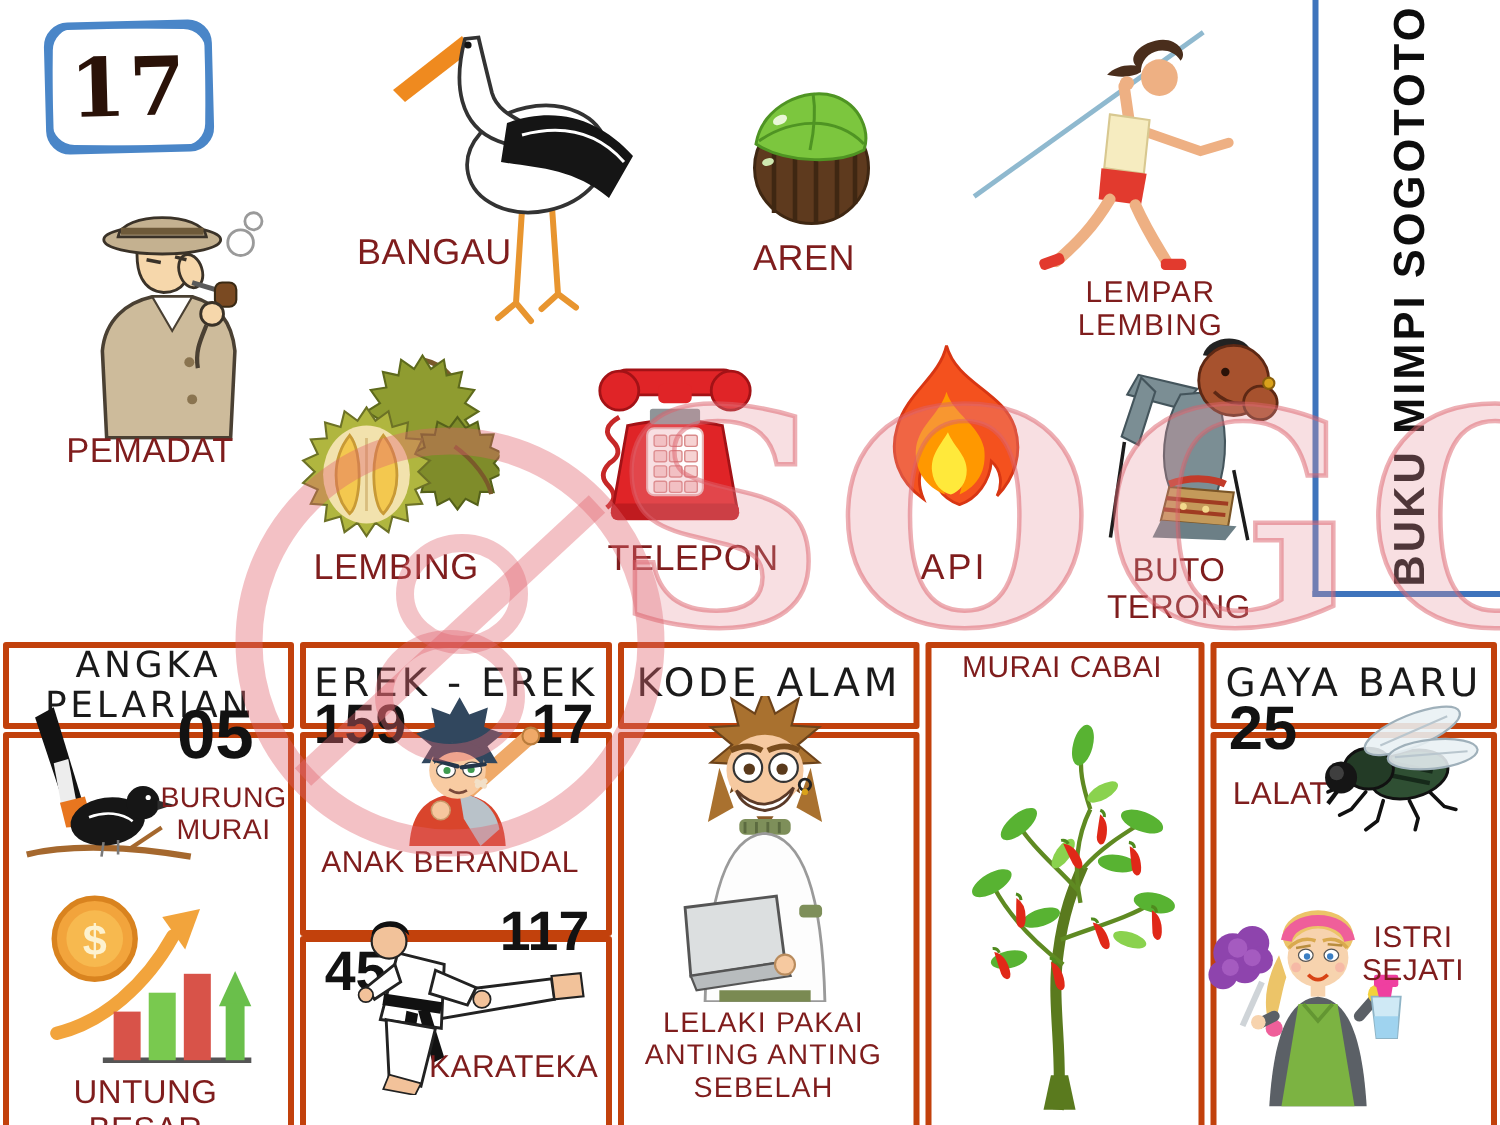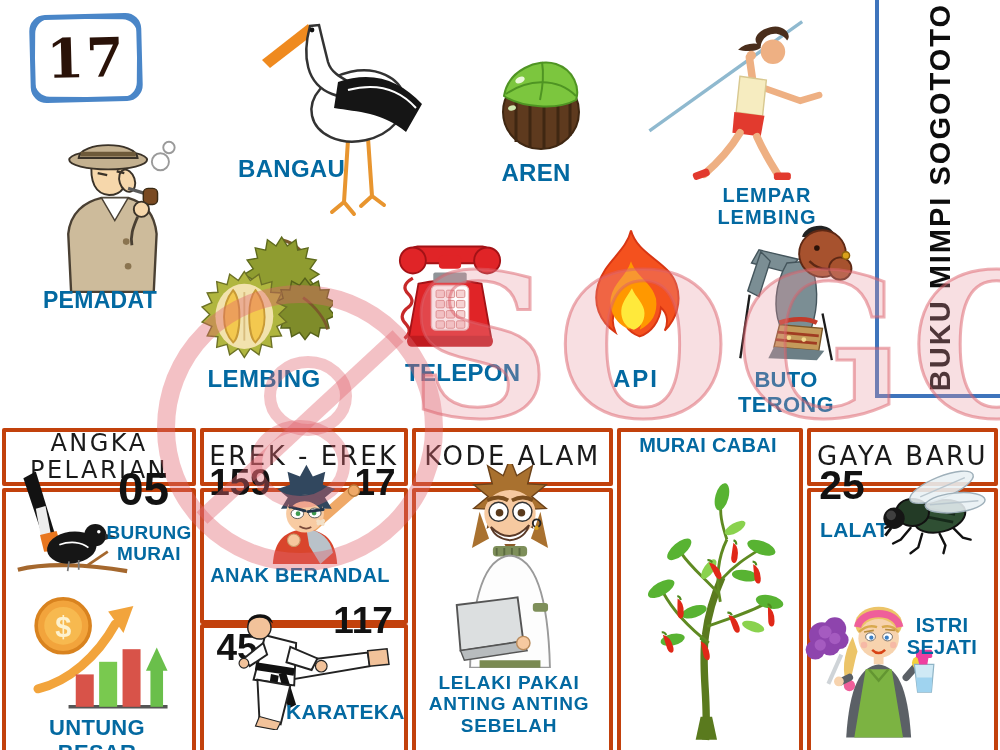--- a/index.html
+++ b/index.html
@@ -7,21 +7,21 @@
           font-family:"Liberation Sans",sans-serif;}
   .abs{position:absolute;}
   svg{display:block;}
   
   .badge{position:absolute;left:30px;top:14px;width:102px;height:78px;border:5px solid #4a86c8;
          border-radius:16px;transform:rotate(-1.5deg);display:flex;align-items:center;justify-content:center;}
   .badge::after{content:"";position:absolute;inset:-3px;border:3px solid #4a86c8;border-radius:18px;
          transform:rotate(2deg);}
   .badge-num{font-family:"DejaVu Serif",serif;font-weight:700;font-size:54px;color:#2a1208;letter-spacing:2px;}
   
-  .cap{position:absolute;font-weight:700;color:#0369a1;text-align:center;line-height:1.12;letter-spacing:.3px;}
+  .cap{position:absolute;font-weight:400;color:#7f1d1d;text-align:center;line-height:1.12;letter-spacing:.3px;}
   .num{position:absolute;font-weight:700;color:#121212;}
   
   .bbox{position:absolute;background:#fff;border:4px solid #c2410c;border-radius:2px;margin-top:28px;}
   .hdr{display:flex;align-items:center;justify-content:center;text-align:center;
        font-family:"DejaVu Sans",sans-serif;letter-spacing:2.5px;color:#1a1a1a;line-height:1.12;}
   
   .side-panel{position:absolute;left:875px;top:0;width:123px;height:394px;border-left:4px solid #3e74bc;
        border-bottom:4px solid #3e74bc;border-right:2px solid #7fa3d4;display:flex;align-items:center;justify-content:center;background:#fff;}
   .side-title{writing-mode:vertical-rl;transform:rotate(180deg);font-weight:700;font-size:29px;
        letter-spacing:2px;color:#0d0d0d;white-space:nowrap;}

